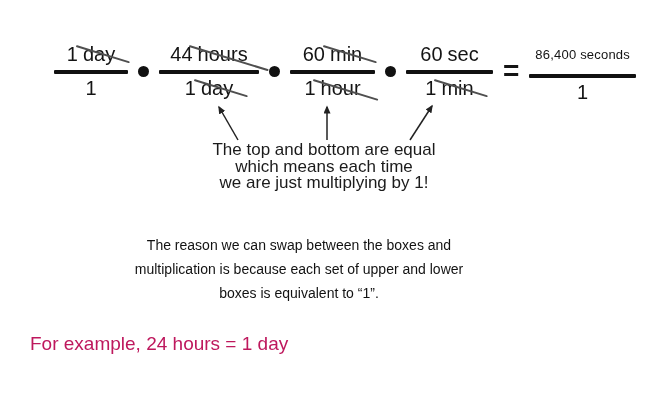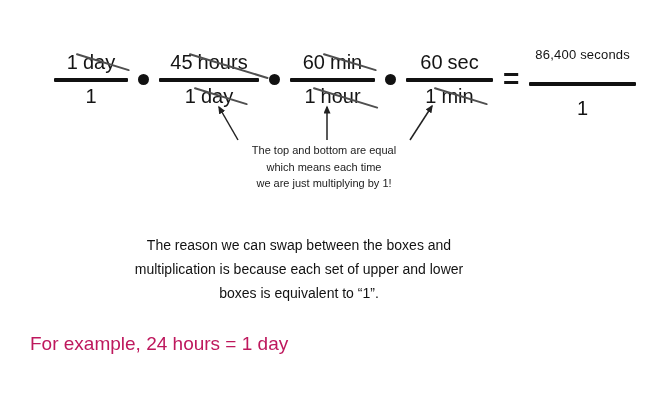--- a/index.html
+++ b/index.html
@@ -39,21 +39,21 @@
     align-items: flex-start;
     justify-content: center;
     padding: 3px 6px 0 6px;
     font-size: 20px;
     white-space: nowrap;
   }
   .f1  { min-width: 74px; }
   .f2  { min-width: 100px; }
   .f3  { min-width: 85px; }
   .f4  { min-width: 87px; }
-  .res { min-width: 103px; gap: 8px; }
+  .res { min-width: 103px; }
   .res .num { font-size: 13px; padding-bottom: 12px; letter-spacing: 0.2px; }
 
   .unit-wrap { position: relative; display: inline-block; }
   .unit { margin-left: 5px; display: inline-block; }
   .unit:empty { margin-left: 0; }
   .slash-icon { display: none; }
   .slash-icon[data-cancelled="true"] {
     display: block;
     position: absolute;
     left: -6%;
@@ -82,21 +82,21 @@
   }
 
   
   .arrows-svg { position: absolute; left: 196px; top: 98px; }
   .annotation {
     position: absolute;
     top: 142px;
     left: 154px;
     width: 340px;
     text-align: center;
-    font-size: 11px;
+    font-size: 17px;
     line-height: 16.5px;
     white-space: pre-line;
     color: #1b1b1b;
   }
 
   
   .paragraph {
     position: absolute;
     top: 233px;
     left: 29px;
@@ -139,21 +139,21 @@
           <span class="unit"></span>
           
         </span>
       </div>
     </div>
 
     <span class="dot"></span>
 
     <div class="frac f2">
       <div class="num">
-        <span>45</span>
+        <span>44</span>
         <span class="unit-wrap">
           <span class="unit">hours</span>
           <span class="slash-icon" data-cancelled="true"></span>
         </span>
       </div>
       <div class="bar"></div>
       <div class="den">
         <span>1</span>
         <span class="unit-wrap">
           <span class="unit">day</span>

